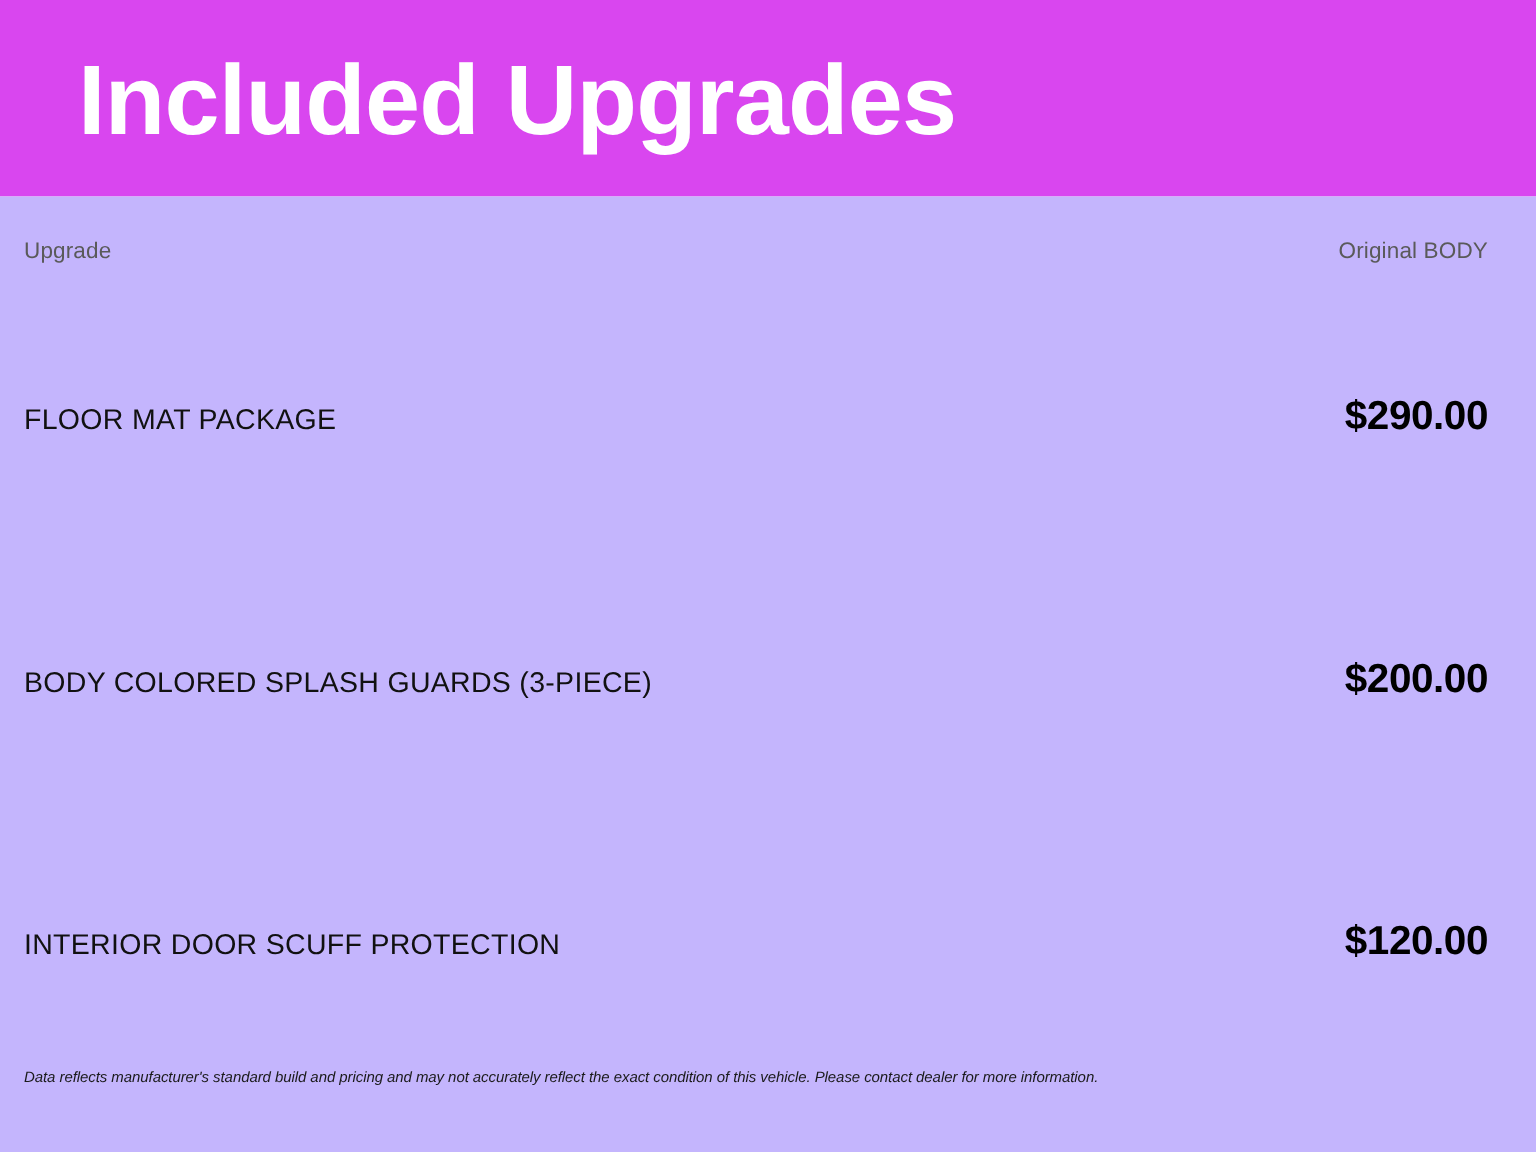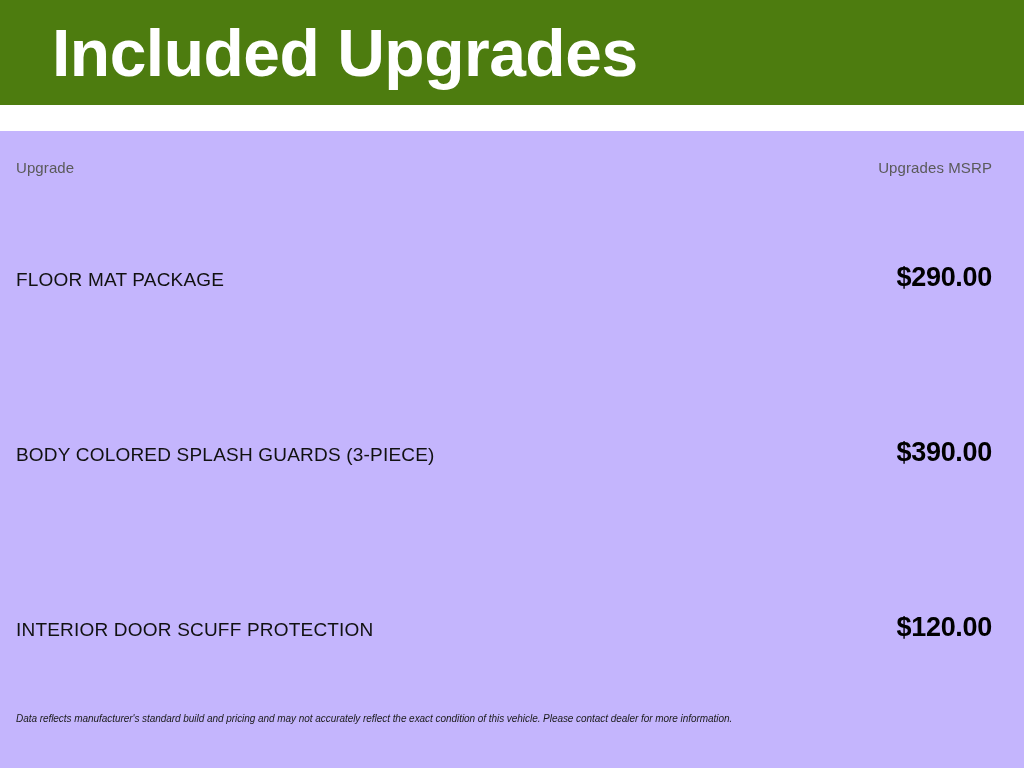--- a/index.html
+++ b/index.html
@@ -20,22 +20,22 @@
     height: 768px;
     background: #ffffff;
   }
 
   
   .header-band {
     position: absolute;
     left: 0;
     top: 0;
     width: 1024px;
-    height: 105px;
-    background: #4d7c0f;
+    height: 131px;
+    background: #d946ef;
   }
   .header-title {
     position: absolute;
     left: 52px;
     top: 50%;
     transform: translateY(-50%);
     color: #ffffff;
     font-family: "Liberation Sans", sans-serif;
     font-size: 66px;
     font-weight: bold;
@@ -114,31 +114,31 @@
 <div class="page">
 
   <div class="header-band">
     <div class="header-title">Included Upgrades</div>
   </div>
 
   <div class="table-area">
 
     <div class="row col-head-row">
       <div class="col-head">Upgrade</div>
-      <div class="col-head">Upgrades MSRP</div>
+      <div class="col-head">Original BODY</div>
     </div>
 
     <div class="row item-row-1">
       <div class="item-name">FLOOR MAT PACKAGE</div>
       <div class="item-price">$290.00</div>
     </div>
 
     <div class="row item-row-2">
       <div class="item-name">BODY COLORED SPLASH GUARDS (3-PIECE)</div>
-      <div class="item-price">$390.00</div>
+      <div class="item-price">$200.00</div>
     </div>
 
     <div class="row item-row-3">
       <div class="item-name">INTERIOR DOOR SCUFF PROTECTION</div>
       <div class="item-price">$120.00</div>
     </div>
 
     <div class="disclaimer">Data reflects manufacturer's standard build and pricing and may not accurately reflect the exact condition of this vehicle. Please contact dealer for more information.</div>
 
   </div>

